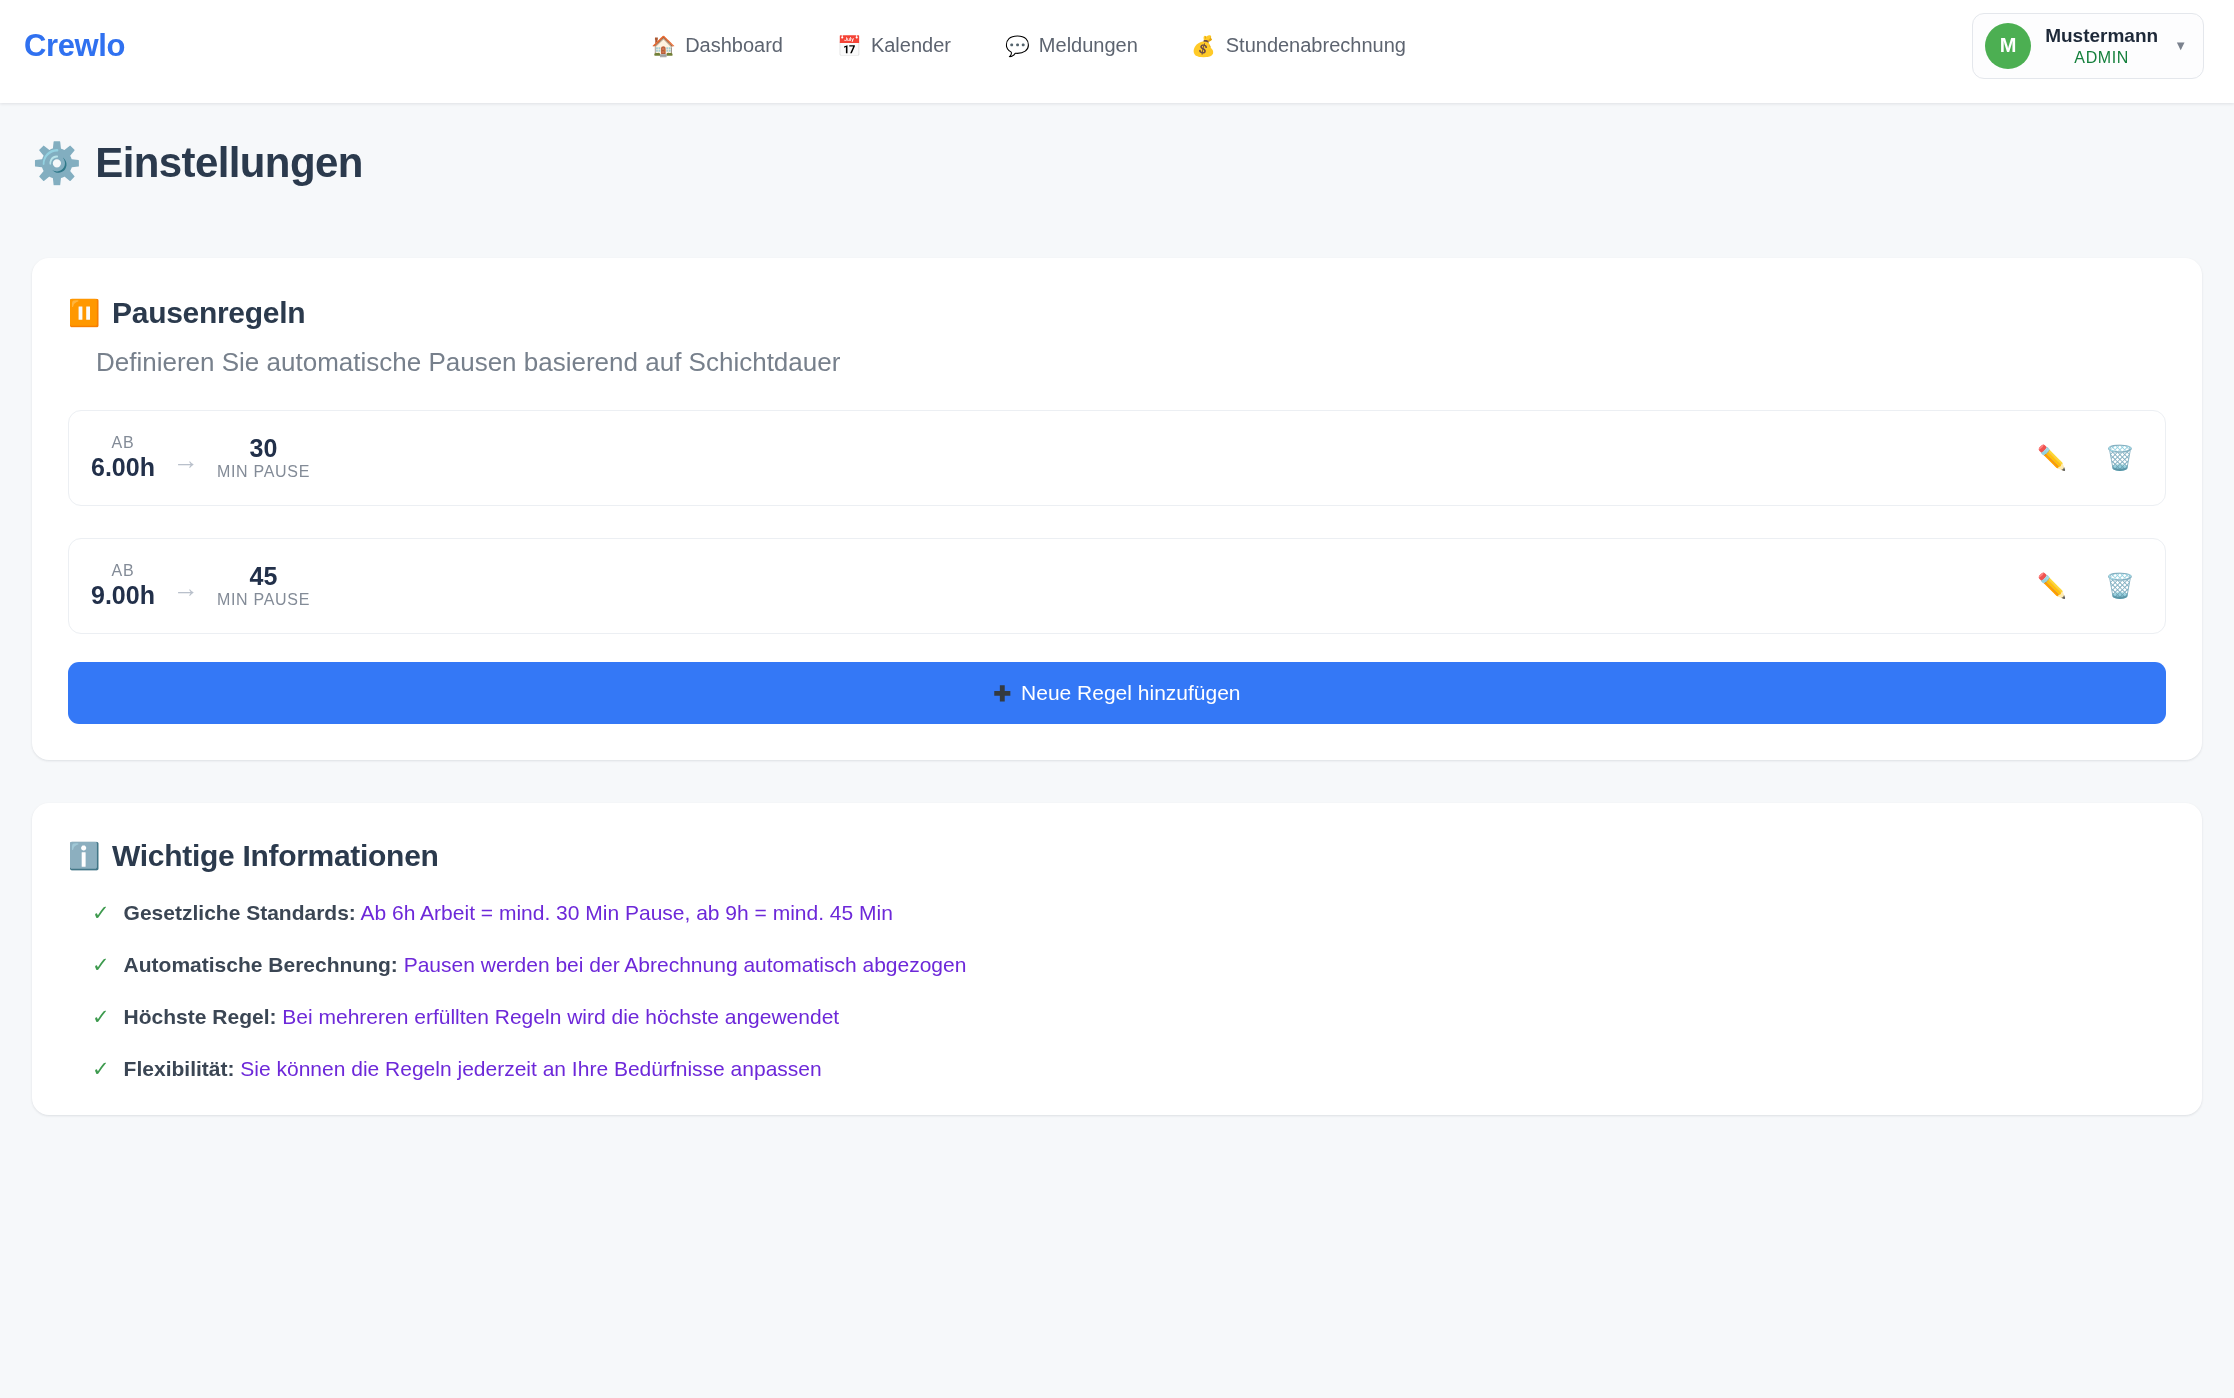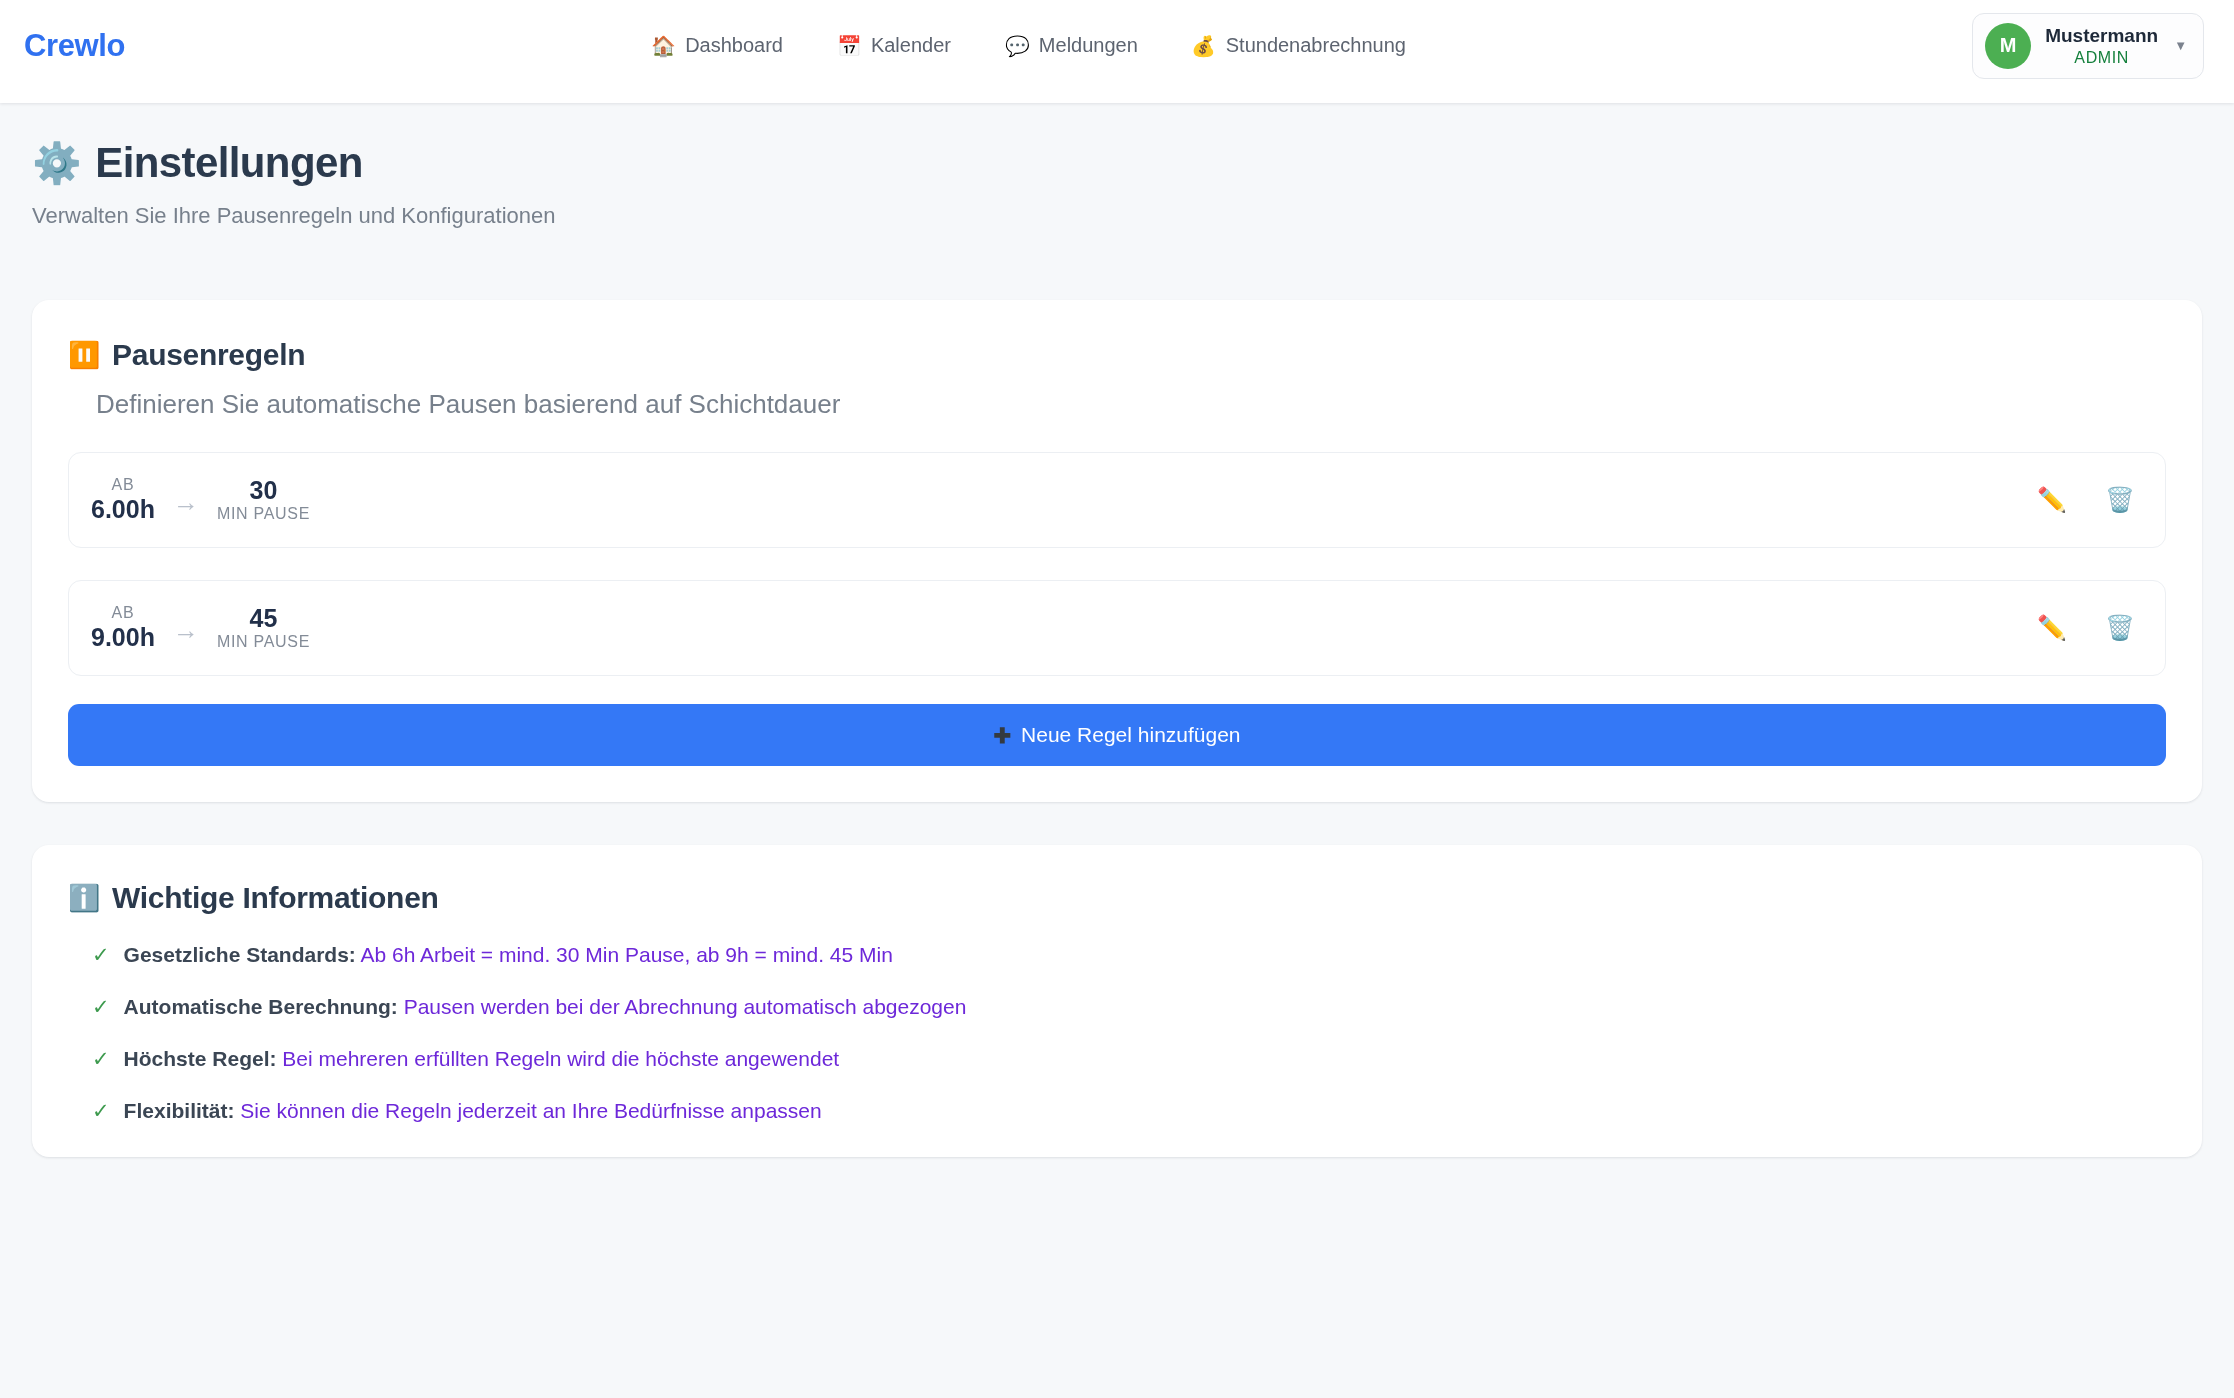--- a/index.html
+++ b/index.html
@@ -224,21 +224,20 @@
     <div class="caret">▼</div>
   </div>
 </header>
 
 <main class="page">
 
   <h1 class="page-title">
     <span class="gear-ico">⚙️</span>
     <span>Einstellungen</span>
   </h1>
-  <p class="page-sub">Verwalten Sie Ihre Pausenregeln und Konfigurationen</p>
 
   <section class="card" id="rules-card">
     <h2 class="card-title">
       <span class="t-ico">⏸️</span>
       <span>Pausenregeln</span>
     </h2>
     <p class="card-sub">Definieren Sie automatische Pausen basierend auf Schichtdauer</p>
 
     <div class="rules-list">
 

